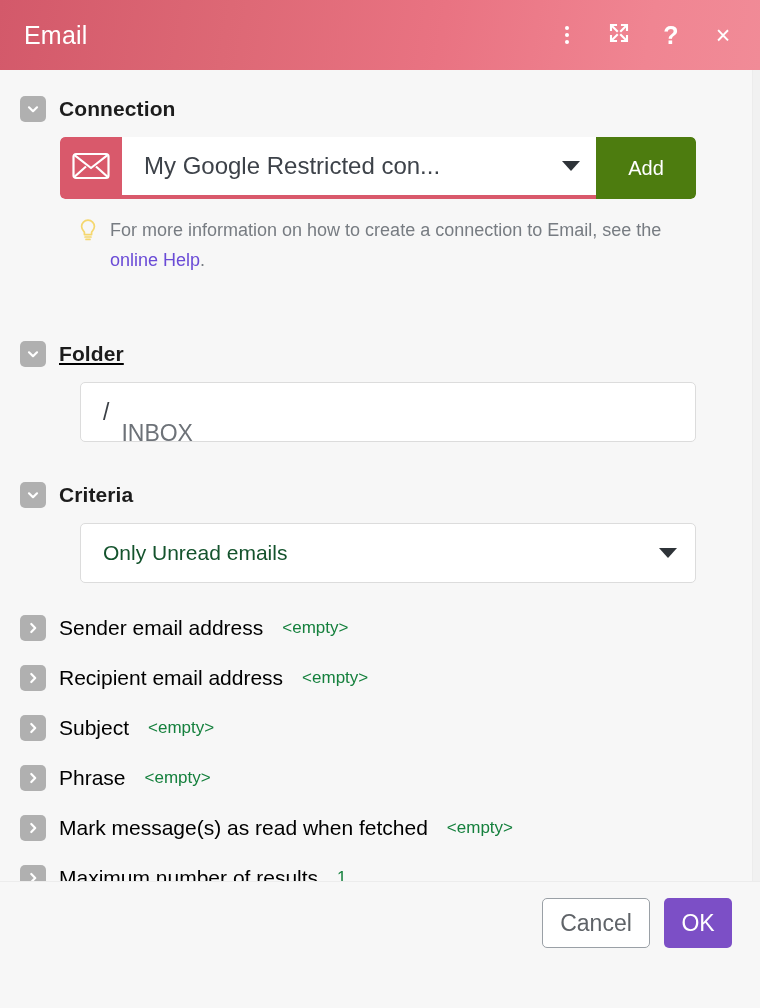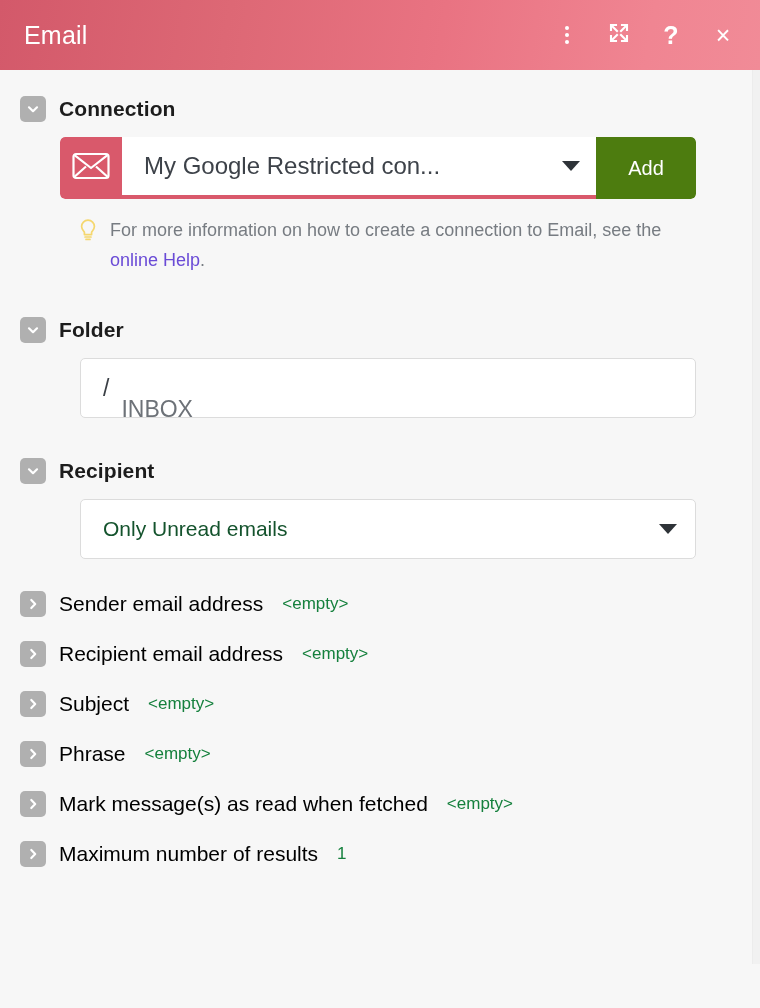--- a/index.html
+++ b/index.html
@@ -349,21 +349,21 @@
             <path d="M10 2.2 C6.3 2.2 3.6 5 3.6 8.4 C3.6 11 5.3 12.6 6.4 14.2 L6.4 16.6 L13.6 16.6 L13.6 14.2 C14.7 12.6 16.4 11 16.4 8.4 C16.4 5 13.7 2.2 10 2.2 Z"></path>
             <path d="M7 19 L13 19"></path>
               <path d="M8 21.4 L12 21.4"></path>
           </svg>
         </span>
         <div class="hint-text">
           <span>For more information on how to create a connection to Email, see the </span><a class="hint-link">online Help</a><span>.</span>
         </div>
       </div>
 
-      <div class="section-head" style="margin-top:42px;">
+      <div class="section-head" style="margin-top:66px;text-decoration:underline;">
         <div class="toggle-box">
           <span>
             <svg width="14" height="14" viewBox="0 0 14 14" fill="none" stroke="#ffffff" stroke-width="2.2" stroke-linecap="round" stroke-linejoin="round">
                 <path d="M3 5.3 L7 9.2 L11 5.3"></path>
               </svg>
           </span>
         </div>
         <div class="section-title">Folder</div>
       </div>
 
@@ -373,21 +373,21 @@
       </div>
 
       <div class="section-head" style="margin-top:40px;">
         <div class="toggle-box">
           <span>
             <svg width="14" height="14" viewBox="0 0 14 14" fill="none" stroke="#ffffff" stroke-width="2.2" stroke-linecap="round" stroke-linejoin="round">
                 <path d="M3 5.3 L7 9.2 L11 5.3"></path>
               </svg>
           </span>
         </div>
-        <div class="section-title">Recipient</div>
+        <div class="section-title">Criteria</div>
       </div>
 
       <div class="field-box select-box">
         <span class="select-val">Only Unread emails</span>
         <span class="caret"></span>
       </div>
 
       <div class="rows">
 
         <div class="crow">
@@ -461,14 +461,18 @@
           <span class="crow-label">Maximum number of results</span>
           <span class="crow-value">1</span>
         </div>
 
       </div>
 
     </div>
     <div class="scroll-track"></div>
   </div>
 
+  <div class="footer">
+    <div class="btn btn-cancel">Cancel</div>
+    <div class="btn btn-ok">OK</div>
+  </div>
 
 </div>
 
 </body></html>

